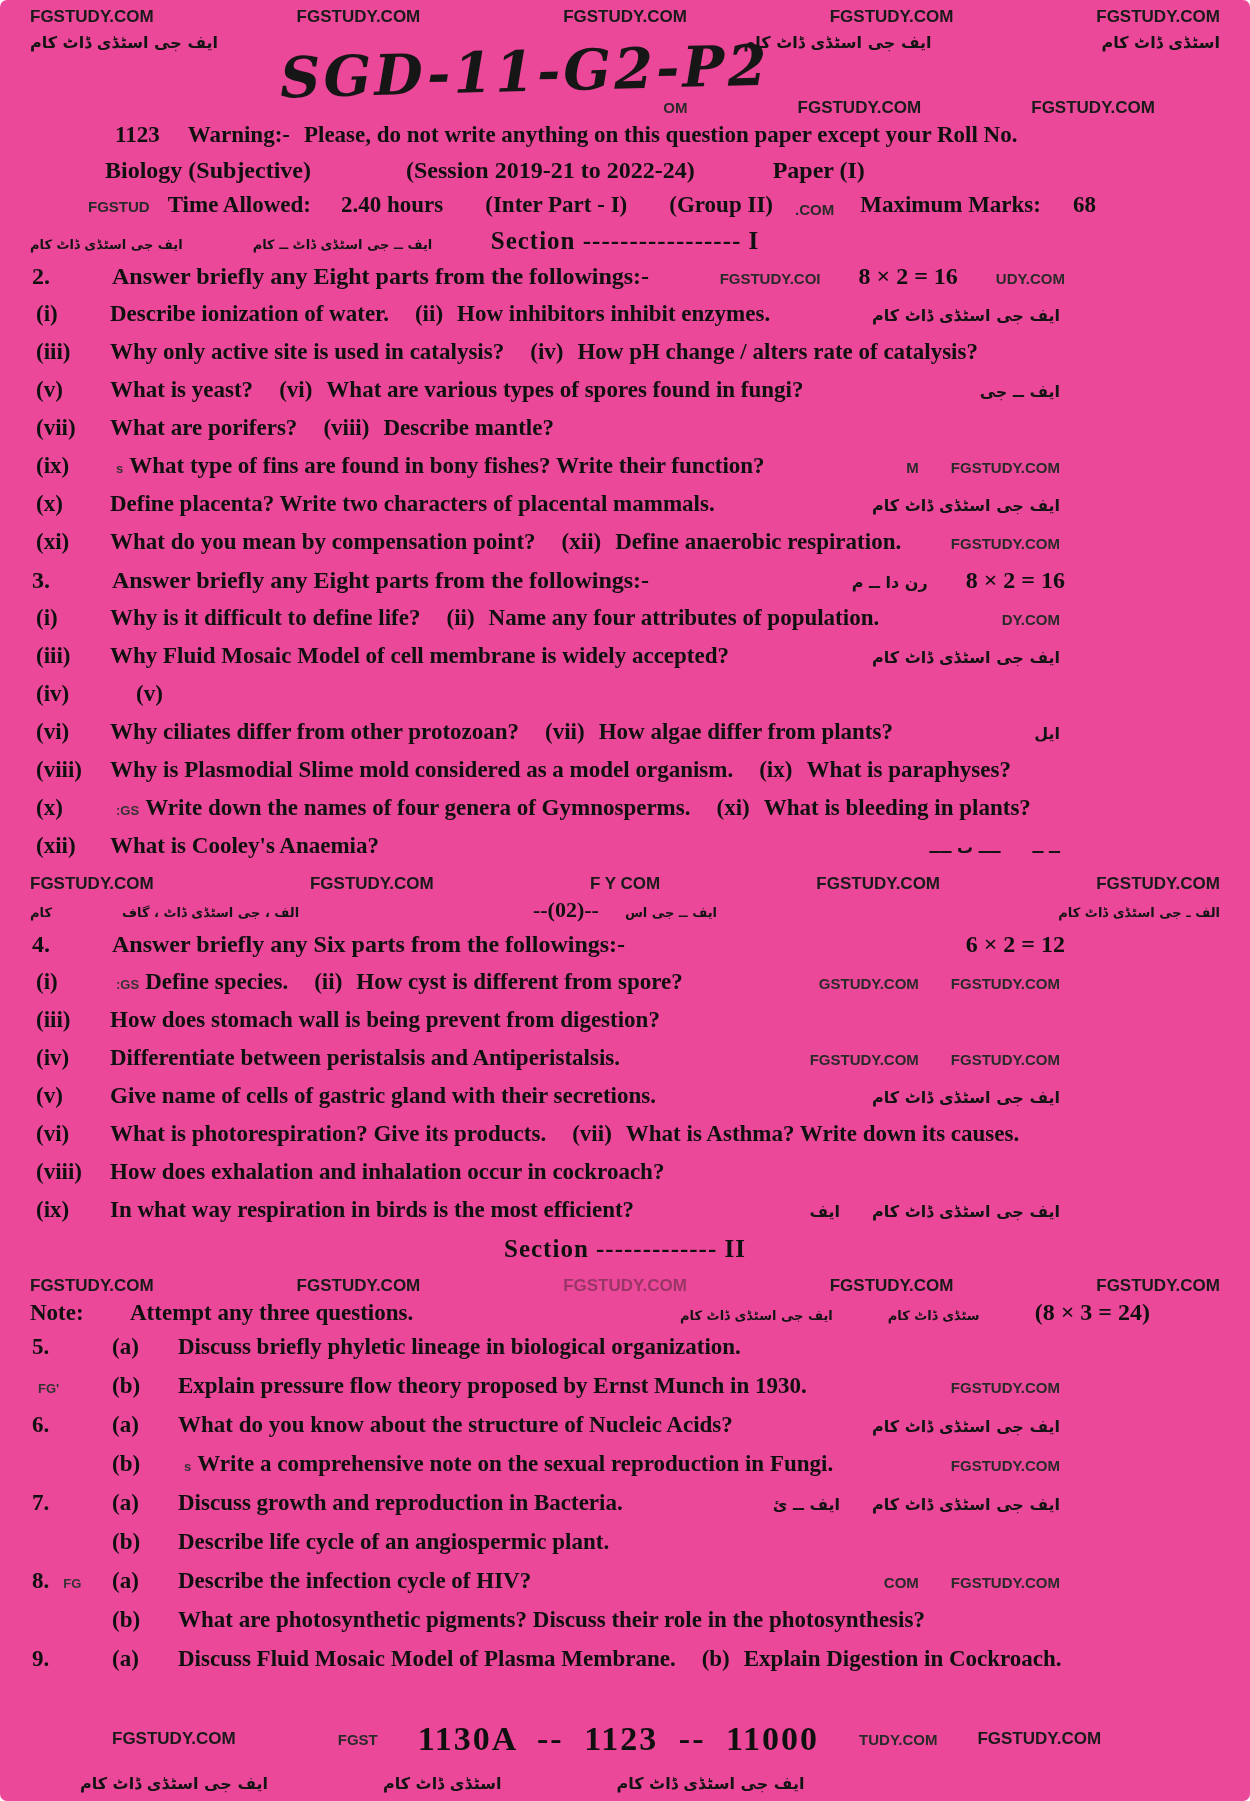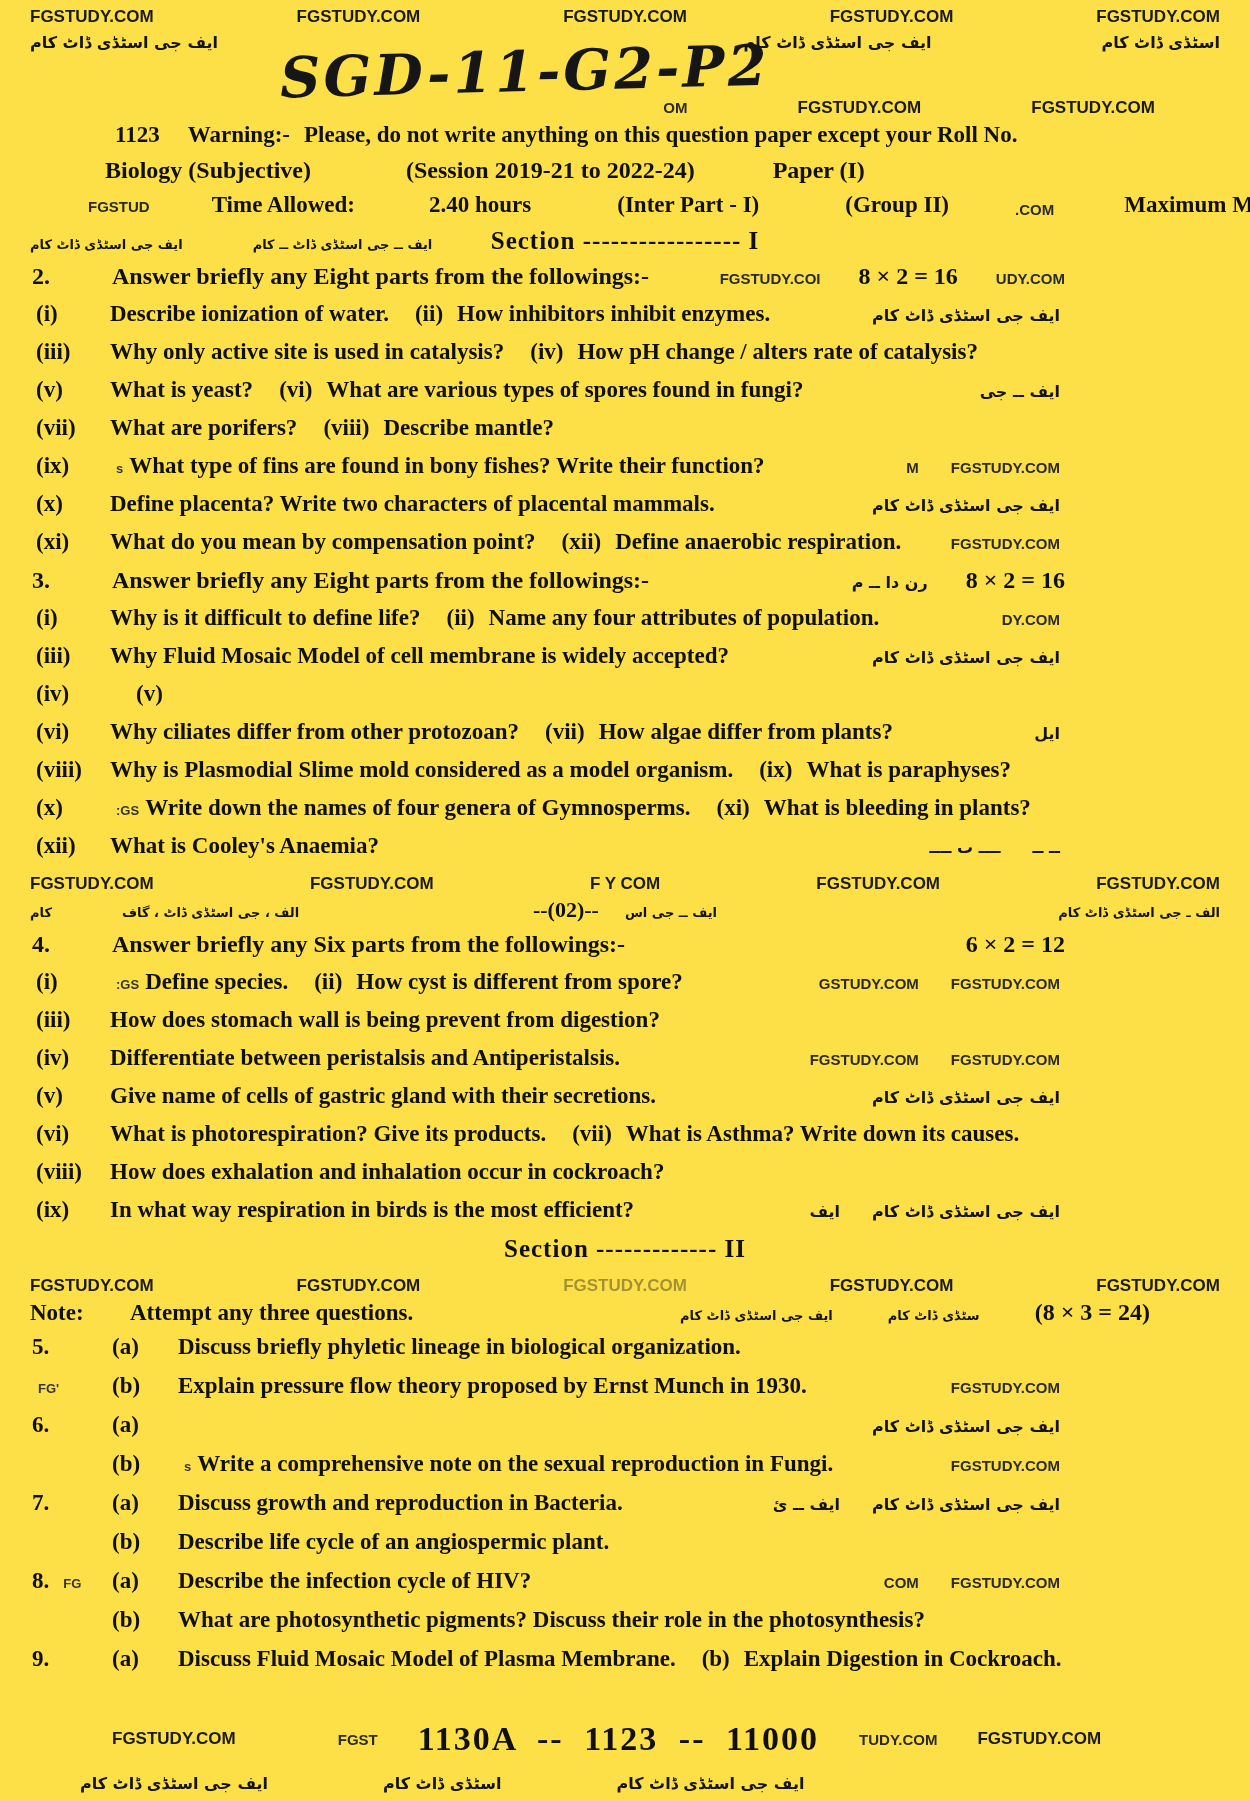--- a/index.html
+++ b/index.html
@@ -1,21 +1,21 @@
 <!DOCTYPE html>
 <html><head>
 <meta charset="utf-8">
 <title>Biology Subjective Paper</title>
 <style>
   html,body{margin:0;padding:0;background:#ffffff;}
   .page{
     width:1250px;height:1801px;overflow:hidden;position:relative;
-    background:#fde047;color:#101010;
+    background:#ec4899;color:#101010;
     font-family:"Liberation Serif",serif;font-weight:700;
-    display:flex;flex-direction:column;
+    display:flex;flex-direction:column;border-radius:7px;
   }
   
   .wm{font-family:"Liberation Sans",sans-serif;font-weight:700;font-size:17px;color:#1a1a1a;white-space:nowrap;}
   .wm.frag{font-size:15px;color:#2a2a2a;}
   .urdu{font-family:"DejaVu Sans",sans-serif;font-size:16px;font-weight:700;color:#141414;direction:rtl;unicode-bidi:isolate;white-space:nowrap;}
   .urdu.small{font-size:13px;}
   .art{font-family:"Liberation Sans",sans-serif;font-size:13px;font-weight:700;color:#333;margin:0 6px;}
   .wmrow{display:flex;justify-content:space-between;align-items:center;padding:0 30px;height:22px;margin-top:6px;flex:0 0 auto;}
   .wmrow.pb,.wmrow.s2{height:26px;margin-top:0;}
   .wmrow.s2 span:nth-child(3){opacity:.4;}
@@ -32,21 +32,21 @@
   .handrow .wms{position:absolute;right:95px;bottom:4px;display:flex;gap:110px;align-items:baseline;}
   
   .hline{display:flex;align-items:baseline;height:35px;font-size:23px;flex:0 0 auto;white-space:nowrap;}
   .warn{padding-left:115px;}
   .warn .wlabel{margin-left:28px;}
   .warn .wtext{margin-left:14px;}
   .subj{padding-left:105px;font-size:24px;}
   .subj .mode{margin-left:6px;}
   .subj .session{margin-left:95px;}
   .subj .paperno{margin-left:78px;}
-  .time{padding-left:88px;gap:44px;}
+  .time{padding-left:88px;}
   .time .tl{margin-left:18px;}
   .time .tv{margin-left:30px;}
   .time .ip{margin-left:42px;}
   .time .gr{margin-left:42px;}
   .time .pg{margin-left:22px;align-self:center;}
   .time .ml{margin-left:26px;}
   .time .mv{margin-left:32px;}
   .secrow{display:grid;grid-template-columns:1fr auto 1fr;align-items:baseline;padding:0 30px;height:36px;flex:0 0 auto;}
   .secrow .leftcell{display:flex;gap:70px;align-items:baseline;}
   .secrow .rightcell{display:flex;justify-content:flex-end;align-items:baseline;gap:40px;}
@@ -386,20 +386,21 @@
         </span>
         <span class="plabel pl2">(b)</span>
         <span class="ptext">Explain pressure flow theory proposed by Ernst Munch in 1930.</span>
         <span class="rightwm">
           <span class="wm frag">FGSTUDY.COM</span>
         </span>
       </div>
       <div class="line s2line">
         <span class="num">6.</span>
         <span class="plabel pl2">(a)</span>
+        <span class="ptext">What do you know about the structure of Nucleic Acids?</span>
         <span class="rightwm">
           <span class="urdu">ایف جی اسٹڈی ڈاٹ کام</span>
         </span>
       </div>
       <div class="line s2line">
         <span class="num"></span>
         <span class="plabel pl2">(b)</span>
         <span class="art">s</span>
         <span class="ptext">Write a comprehensive note on the sexual reproduction in Fungi.</span>
         <span class="rightwm">

